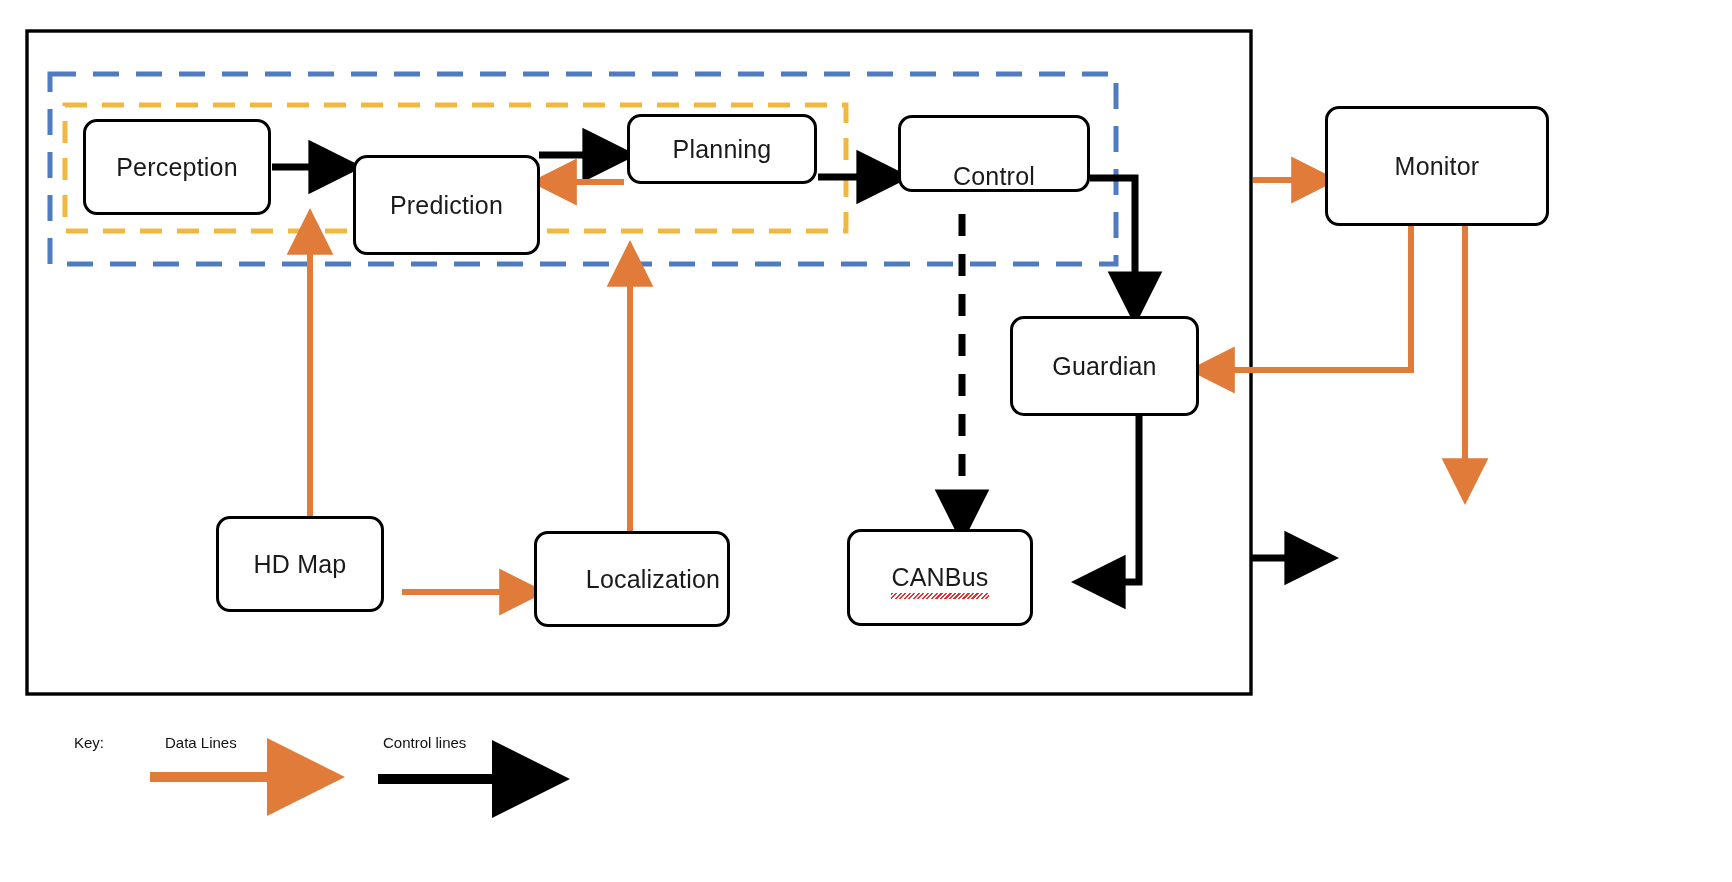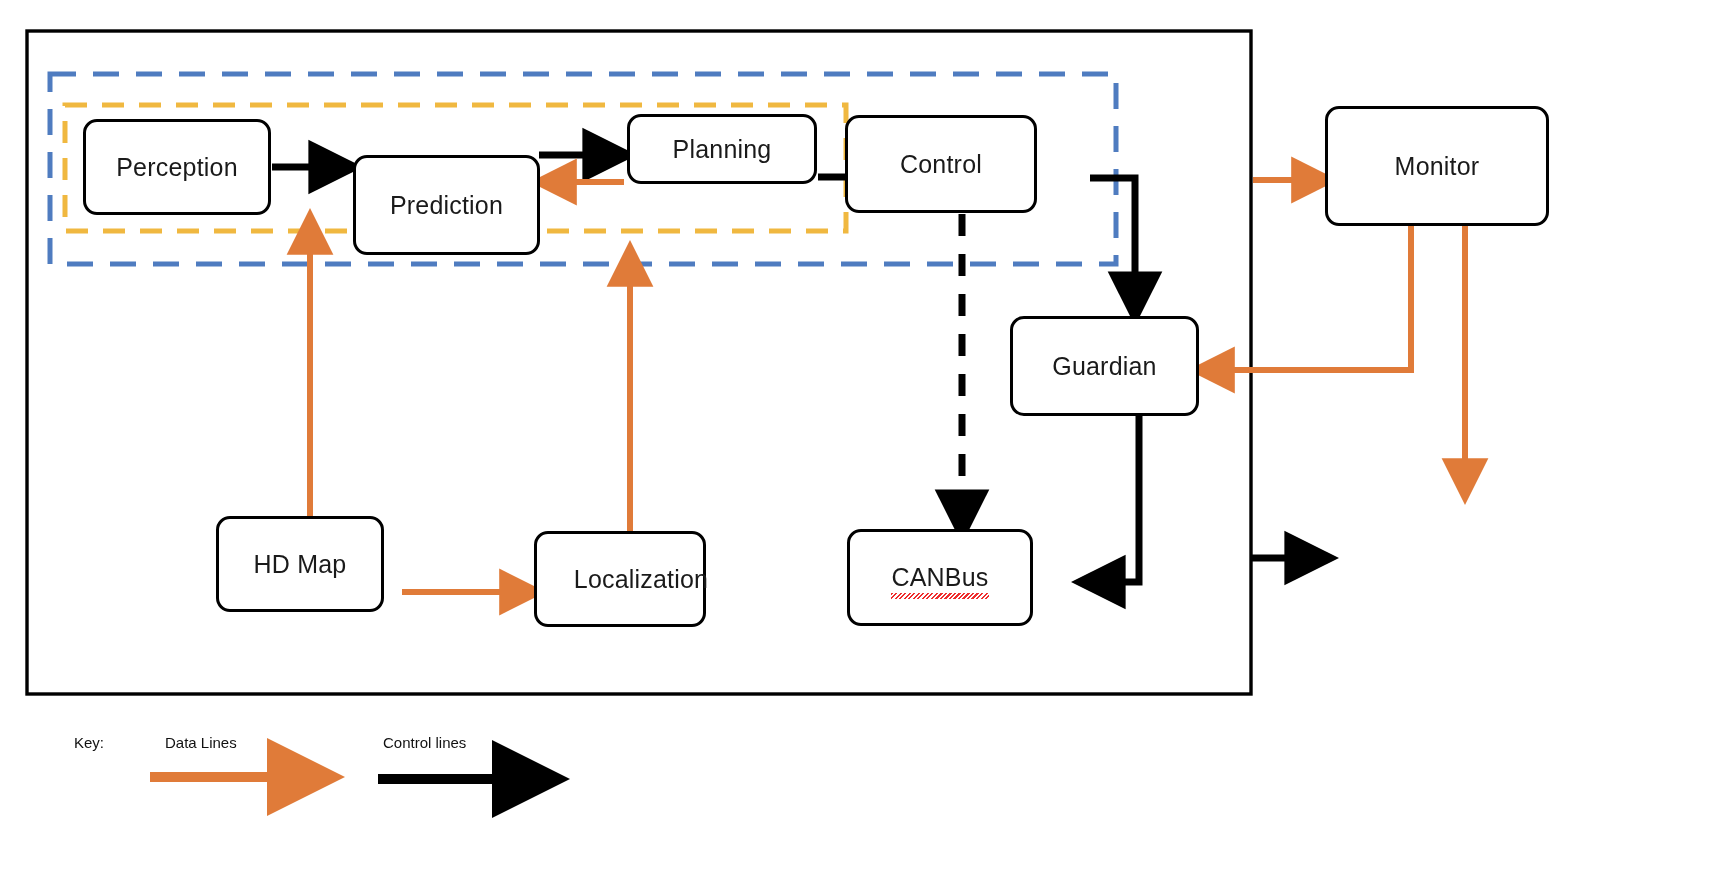--- a/index.html
+++ b/index.html
@@ -75,29 +75,29 @@
   </div>
 
   <div class="nodebox" style="left:353px;top:115px;width:187px;height:100px;margin-top:40px;">
     <span>Prediction</span>
   </div>
 
   <div class="nodebox" style="left:627px;top:114px;width:190px;height:70px;">
     <span>Planning</span>
   </div>
 
-  <div class="nodebox" style="left:845px;top:115px;width:192px;height:98px;">
+  <div class="nodebox" style="left:898px;top:115px;width:192px;height:77px;align-items:flex-end;">
     <span>Control</span>
   </div>
 
   <div class="nodebox" style="left:216px;top:516px;width:168px;height:96px;">
     <span>HD Map</span>
   </div>
 
-  <div class="nodebox" style="left:534px;top:531px;width:172px;height:96px;padding-left:42px;">
+  <div class="nodebox" style="left:534px;top:531px;width:196px;height:96px;padding-left:42px;">
     <span>Localization</span>
   </div>
 
   <div class="nodebox" style="left:847px;top:529px;width:186px;height:97px;">
     <span>CANBus<i class="squiggle"></i></span>
   </div>
 
   <div class="nodebox" style="left:1010px;top:316px;width:189px;height:100px;">
     <span>Guardian</span>
   </div>

